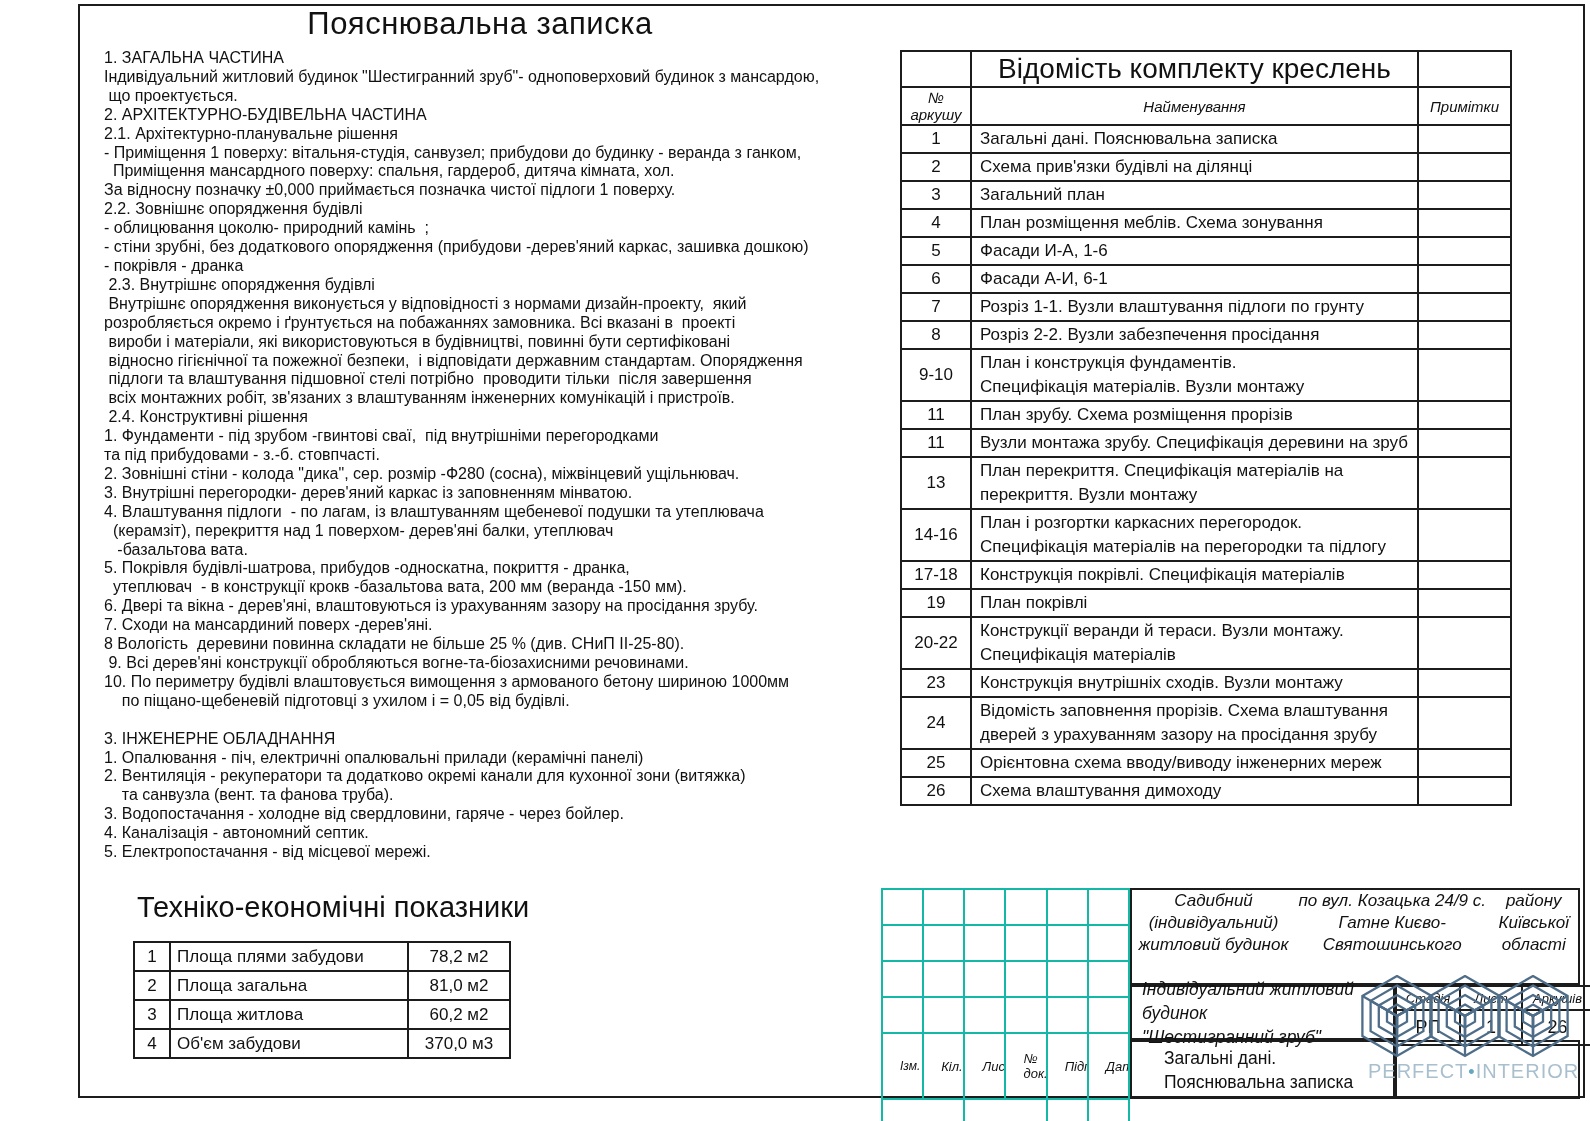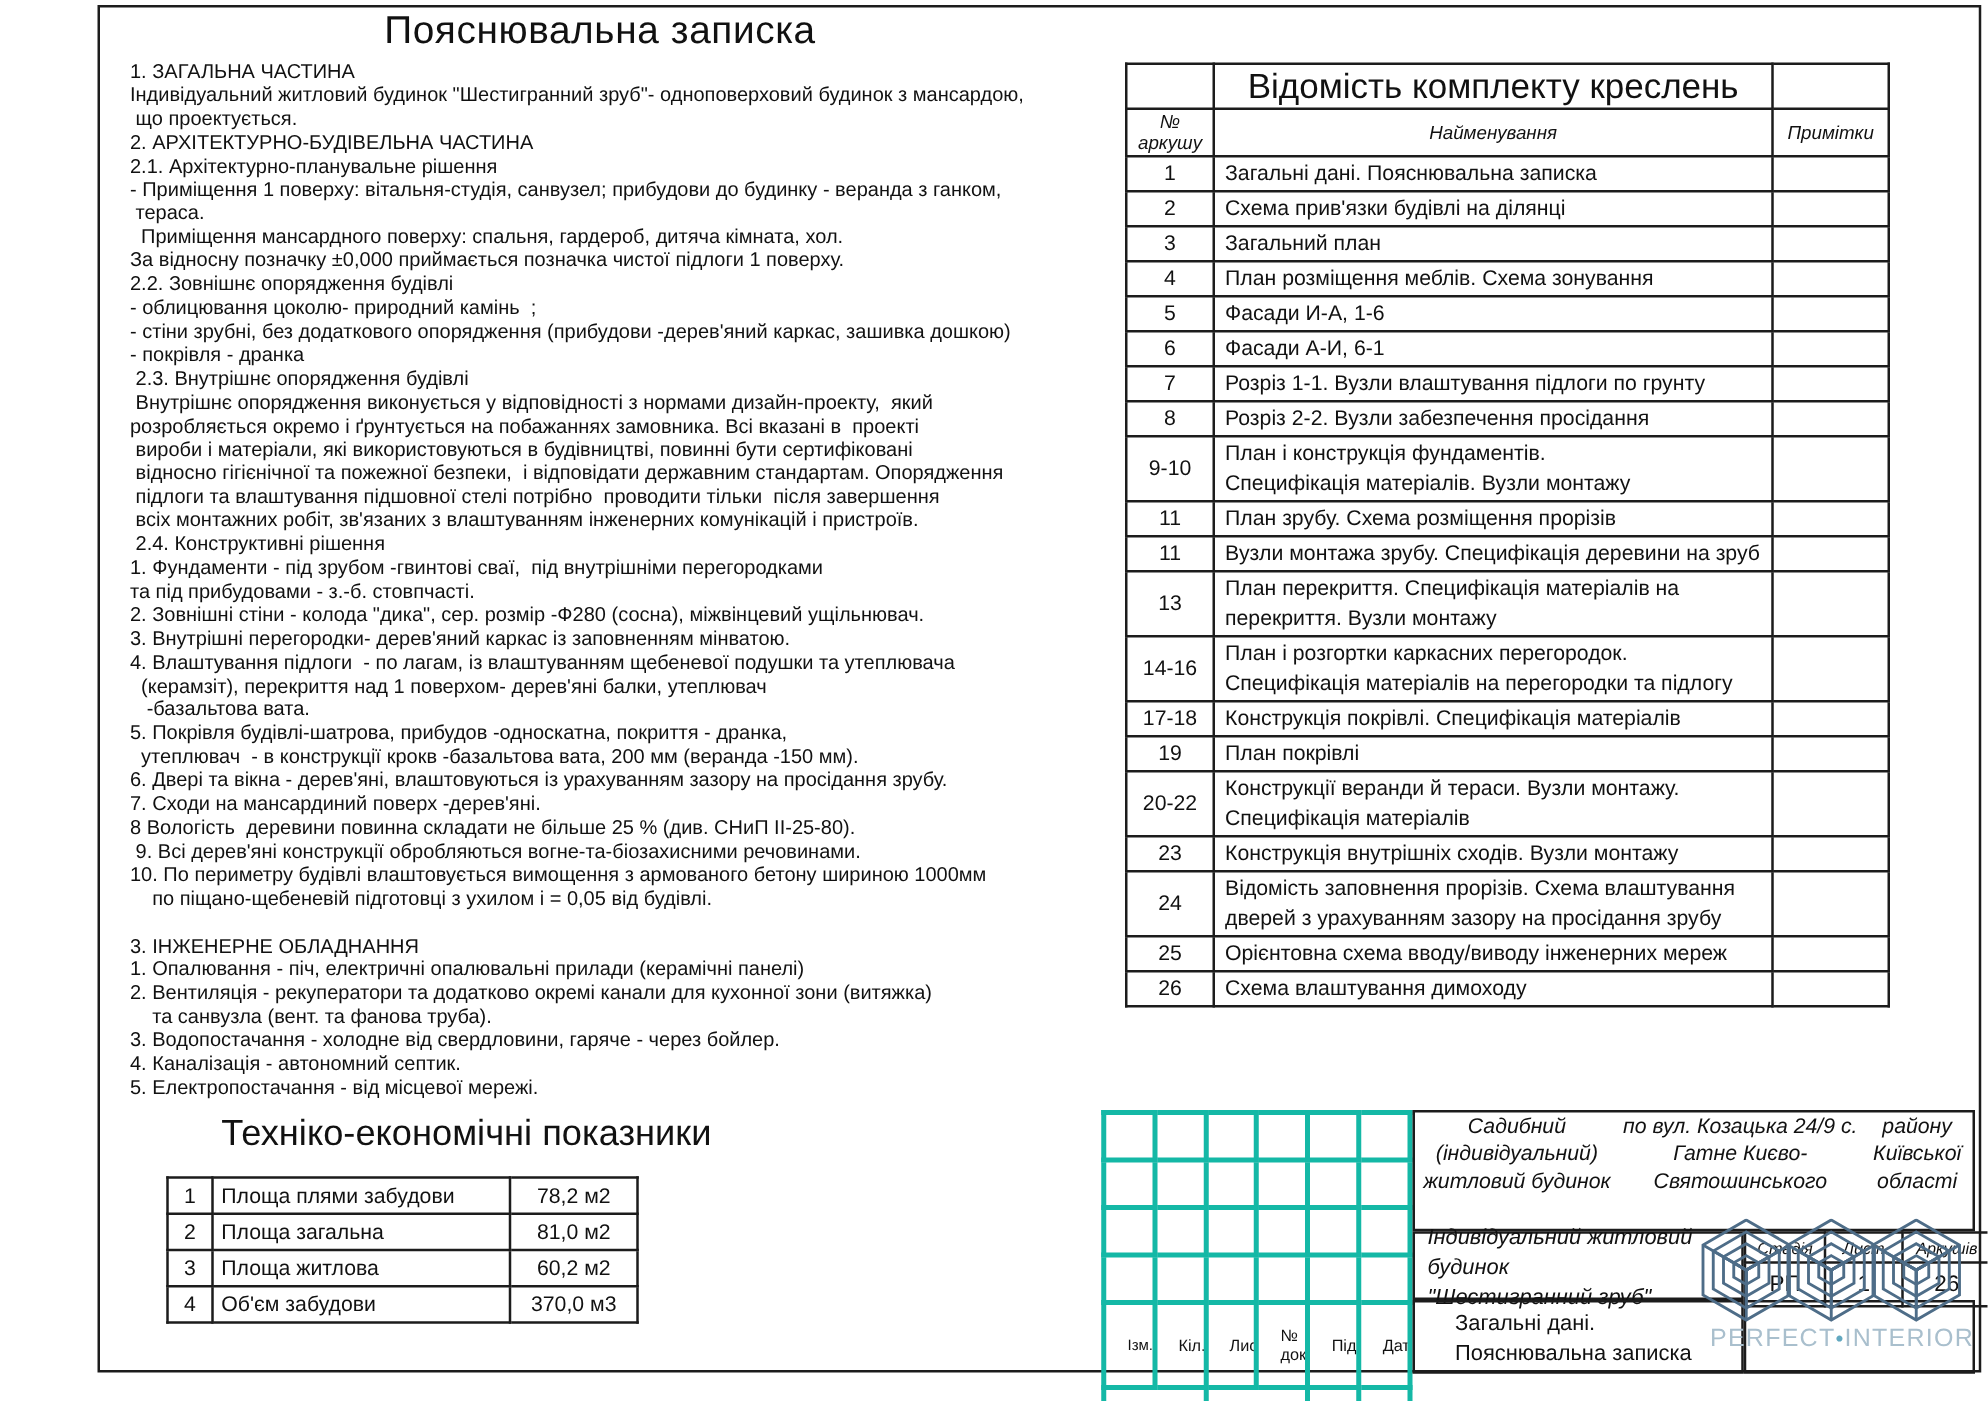--- a/index.html
+++ b/index.html
@@ -6,41 +6,41 @@
   body{position:relative;width:1590px;height:1121px;overflow:hidden;
        font-family:"Liberation Sans","DejaVu Sans",sans-serif;color:#111;}
   .abs{position:absolute;}
   
   #frame{left:78px;top:4px;width:1507px;height:1094px;border:2px solid #1c1c1c;box-sizing:border-box;}
   
   #note-title{left:80px;top:6px;width:800px;text-align:center;font-size:31px;letter-spacing:.5px;}
   #note-body{left:104px;top:49px;width:800px;font-size:16px;line-height:18.9px;}
   .tl{white-space:pre;min-height:18.9px;}
   
-  #ind-title{left:137px;top:891px;font-size:29px;margin-left:40px;}
+  #ind-title{left:137px;top:891px;font-size:29px;}
   table{border-collapse:collapse;table-layout:fixed;}
   #ind-table{left:133px;top:941px;}
   #ind-table td{border:2px solid #1c1c1c;font-size:17px;height:27px;padding:0 6px;}
   #ind-table td.num{width:34px;text-align:center;padding:0;}
   #ind-table td.nm{width:224px;}
   #ind-table td.val{width:88px;text-align:center;}
   
   #reg-table{left:900px;top:50px;width:612px;}
   #reg-table td,#reg-table th{border:2px solid #1c1c1c;box-sizing:border-box;}
   #reg-title-cell{font-size:28px;font-weight:normal;text-align:center;height:40px;}
   .reg-h{font-style:italic;font-size:15px;font-weight:normal;text-align:center;height:28px;margin-left:18px;}
   #reg-table td.sh{width:70px;text-align:center;font-size:17px;}
   #reg-table td.nm{width:449px;font-size:17px;line-height:24px;padding:1px 8px;white-space:pre-line;margin-top:48px;}
   #reg-table td{height:26px;}
   #reg-table td.notes{width:93px;}
   
   #tb{left:881px;top:888px;width:699px;height:211px;}
   #tb .cell{position:absolute;border:2px solid #1c1c1c;box-sizing:border-box;}
   #tb-grid{position:absolute;left:0;top:0;width:249px;}
-  #tb-grid td{border:4px solid #14b8a6;font-size:13px;text-align:center;padding:17px;overflow:hidden;}
+  #tb-grid td{border:2px solid #14b8a6;font-style:italic;font-size:13px;text-align:center;padding:17px;overflow:hidden;}
   #tb-grid td.lb{font-size:14px;text-align:left;padding-left:3px;}
   #proj-cell{left:249px;top:0;width:450px;height:97px;font-style:italic;font-size:17px;line-height:22px;
              display:flex;flex-direction:row;justify-content:center;text-align:center;}
   #obj-cell{left:249px;top:97px;width:265px;height:55px;font-style:italic;font-size:17.5px;line-height:24px;
             display:flex;flex-direction:column;justify-content:center;padding-left:10px;}
   #stage-tbl{position:absolute;left:514px;top:97px;width:185px;}
   #stage-tbl td{border:2px solid #1c1c1c;text-align:center;}
   #stage-tbl tr.h td{font-style:italic;font-size:13px;height:20px;}
   #stage-tbl tr.v td{font-size:18px;height:31px;}
   #stage-tbl td.c1{width:60px;} #stage-tbl td.c2{width:58px;} #stage-tbl td.c3{width:67px;}
@@ -58,21 +58,20 @@
 
 <div id="note-title" class="abs">Пояснювальна записка</div>
 <div id="note-body" class="abs">
 
 <div class="tl">1. ЗАГАЛЬНА ЧАСТИНА</div>
     <div class="tl">Індивідуальний житловий будинок "Шестигранний зруб"- одноповерховий будинок з мансардою,</div>
     <div class="tl"> що проектується.</div>
     <div class="tl">2. АРХІТЕКТУРНО-БУДІВЕЛЬНА ЧАСТИНА</div>
     <div class="tl">2.1. Архітектурно-планувальне рішення</div>
     <div class="tl">- Приміщення 1 поверху: вітальня-студія, санвузел; прибудови до будинку - веранда з ганком,</div>
-    <div class="tl"> тераса.</div>
     <div class="tl">  Приміщення мансардного поверху: спальня, гардероб, дитяча кімната, хол.</div>
     <div class="tl">За відносну позначку ±0,000 приймається позначка чистої підлоги 1 поверху.</div>
     <div class="tl">2.2. Зовнішнє опорядження будівлі</div>
     <div class="tl">- облицювання цоколю- природний камінь  ;</div>
     <div class="tl">- стіни зрубні, без додаткового опорядження (прибудови -дерев'яний каркас, зашивка дошкою)</div>
     <div class="tl">- покрівля - дранка</div>
     <div class="tl"> 2.3. Внутрішнє опорядження будівлі</div>
     <div class="tl"> Внутрішнє опорядження виконується у відповідності з нормами дизайн-проекту,  який</div>
     <div class="tl">розробляється окремо і ґрунтується на побажаннях замовника. Всі вказані в  проекті</div>
     <div class="tl"> вироби і матеріали, які використовуються в будівництві, повинні бути сертифіковані</div>

